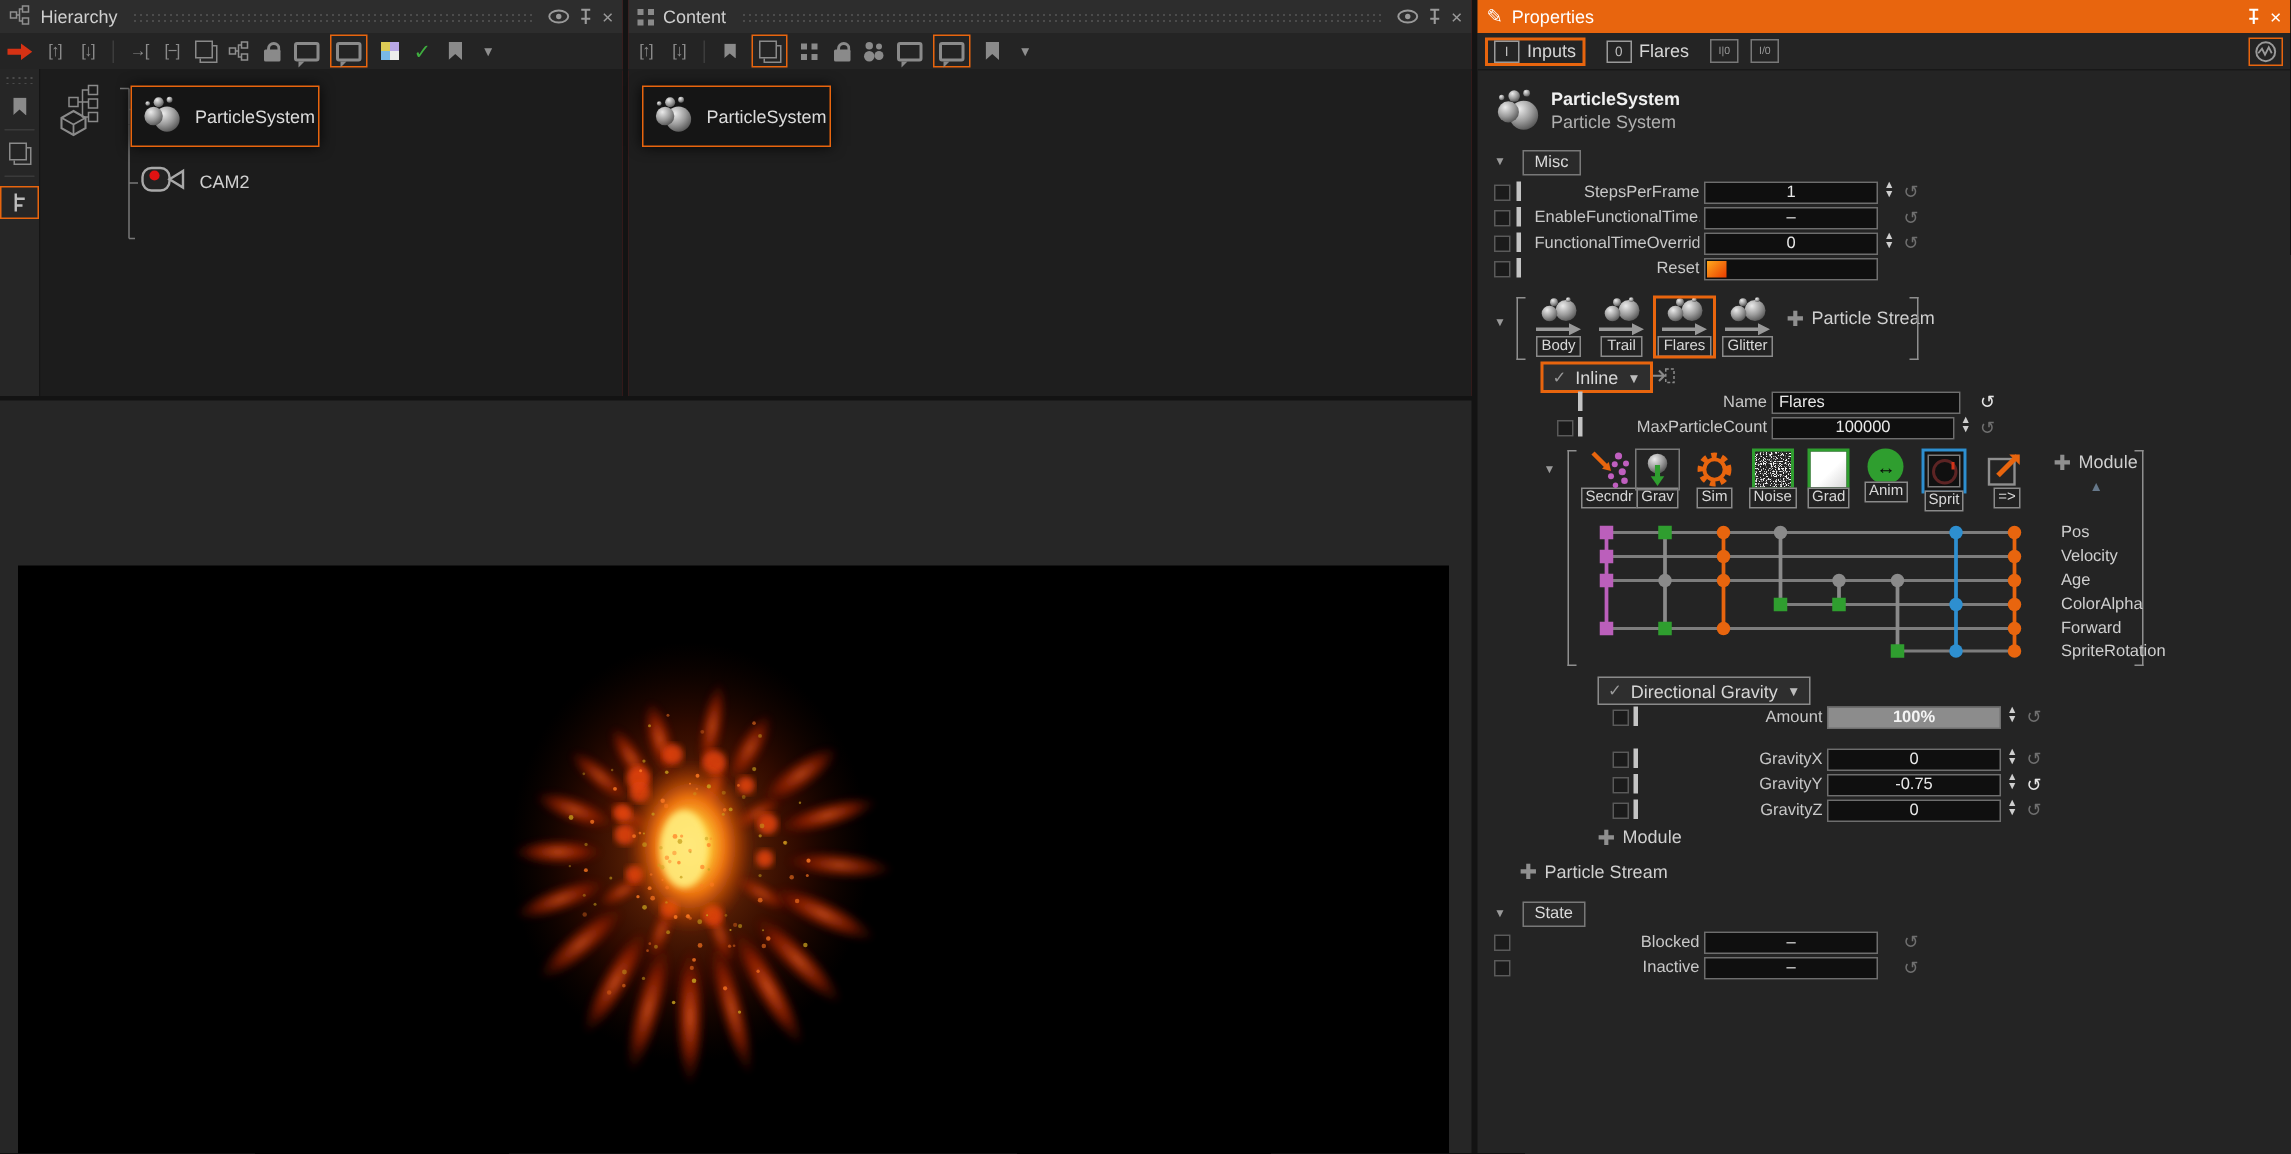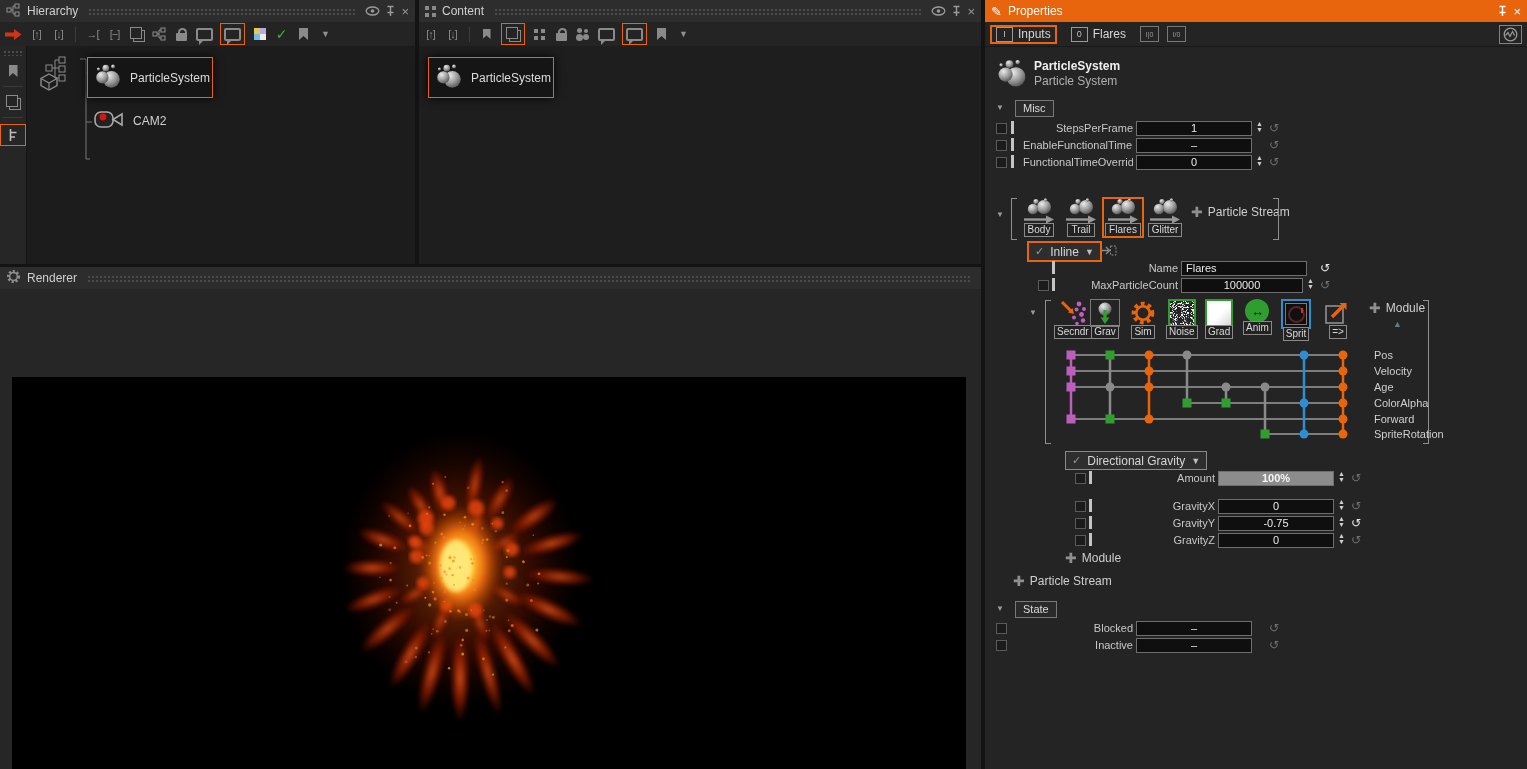--- a/index.html
+++ b/index.html
@@ -338,28 +338,20 @@
               <circle cx="11.76" cy="6.16" r="3.36" fill="url(#sph)"></circle>
               <circle cx="19.040000000000003" cy="4.48" r="1.9600000000000002" fill="url(#sph)"></circle>
               <circle cx="4.48" cy="7" r="1.54" fill="url(#sph)"></circle>
             </svg></span>
           <span>ParticleSystem</span>
         </div>
       </div>
   </section>
 
   <section class="panel" id="p-rend" style="background:#262626;">
-    <header class="phead">
-      <span id="rend-gear"><svg width="15" height="15" viewBox="0 0 15 15">
-            <circle cx="7.5" cy="7.5" r="4.95" fill="none" stroke="#8f8f8f" stroke-width="3.15" stroke-dasharray="1.9500000000000002 1.725"></circle>
-            <circle cx="7.5" cy="7.5" r="3.9000000000000004" fill="none" stroke="#8f8f8f" stroke-width="1.5"></circle>
-          </svg></span>
-      <span>Renderer</span>
-      <span class="dotfill"></span>
-    </header>
     <div class="viewport">
       <svg id="expl" width="954" height="392">
           <ellipse cx="448" cy="191" rx="120" ry="140" fill="url(#glowG)"></ellipse>
           <g transform="translate(448,191) rotate(345)">
             <ellipse cx="0" cy="-78" rx="9" ry="26" fill="url(#streakG)" opacity="0.8" filter="url(#bl2)"></ellipse>
           </g>
           <g transform="translate(448,191) rotate(10)">
             <ellipse cx="0" cy="-85" rx="8" ry="30" fill="url(#streakG)" opacity="0.75" filter="url(#bl2)"></ellipse>
           </g>
           <g transform="translate(448,191) rotate(30)">
@@ -627,20 +619,28 @@
           <span class="cb" style="left: 11px;"></span>
           <span class="vbar" style="left: 26px;"></span>
           <span class="plab" style="left: 38px; width: 110px;">FunctionalTimeOverride</span>
           <span class="pin" style="left: 151px; width: 114px;">0</span>
           <span class="spin" style="left: 271px;">
             <span>▲</span>
             <span>▼</span>
           </span>
           <span class="rst" style="left: 284px;">↺</span>
         </div>
+        <div class="prow" style="position: absolute; top: 171px;">
+          <span class="cb" style="left: 11px;"></span>
+          <span class="vbar" style="left: 26px;"></span>
+          <span class="plab" style="left: 38px; width: 110px;">Reset</span>
+          <span class="pin" style="left: 151px; width: 114px;">
+            <span style="position:absolute;left:1px;top:1px;width:13px;height:11px;background:linear-gradient(135deg,#ffaa1e,#e83c00);"></span>
+          </span>
+        </div>
         <div class="coltri" style="position: absolute; left: 11px; top: 210px;">▼</div>
         <div class="brak" style="position: absolute; left: 26px; top: 198px; height: 40px;"></div>
         <div class="sitem" style="position: absolute; left: 34px; top: 198px;">
           <span><svg width="38" height="26" viewBox="0 0 38 26">
               <circle cx="24" cy="9" r="7" fill="url(#sph)"></circle>
               <circle cx="13" cy="11" r="5.2" fill="url(#sph)"></circle>
               <circle cx="16" cy="3.5" r="2.6" fill="url(#sph)"></circle>
               <circle cx="25.5" cy="1.8" r="1.6" fill="url(#sph)"></circle>
               <path d="M4 21.5h22" stroke="#999" stroke-width="2.4"></path>
               <path d="M26 17.5l8 4-8 4z" fill="#999"></path>

